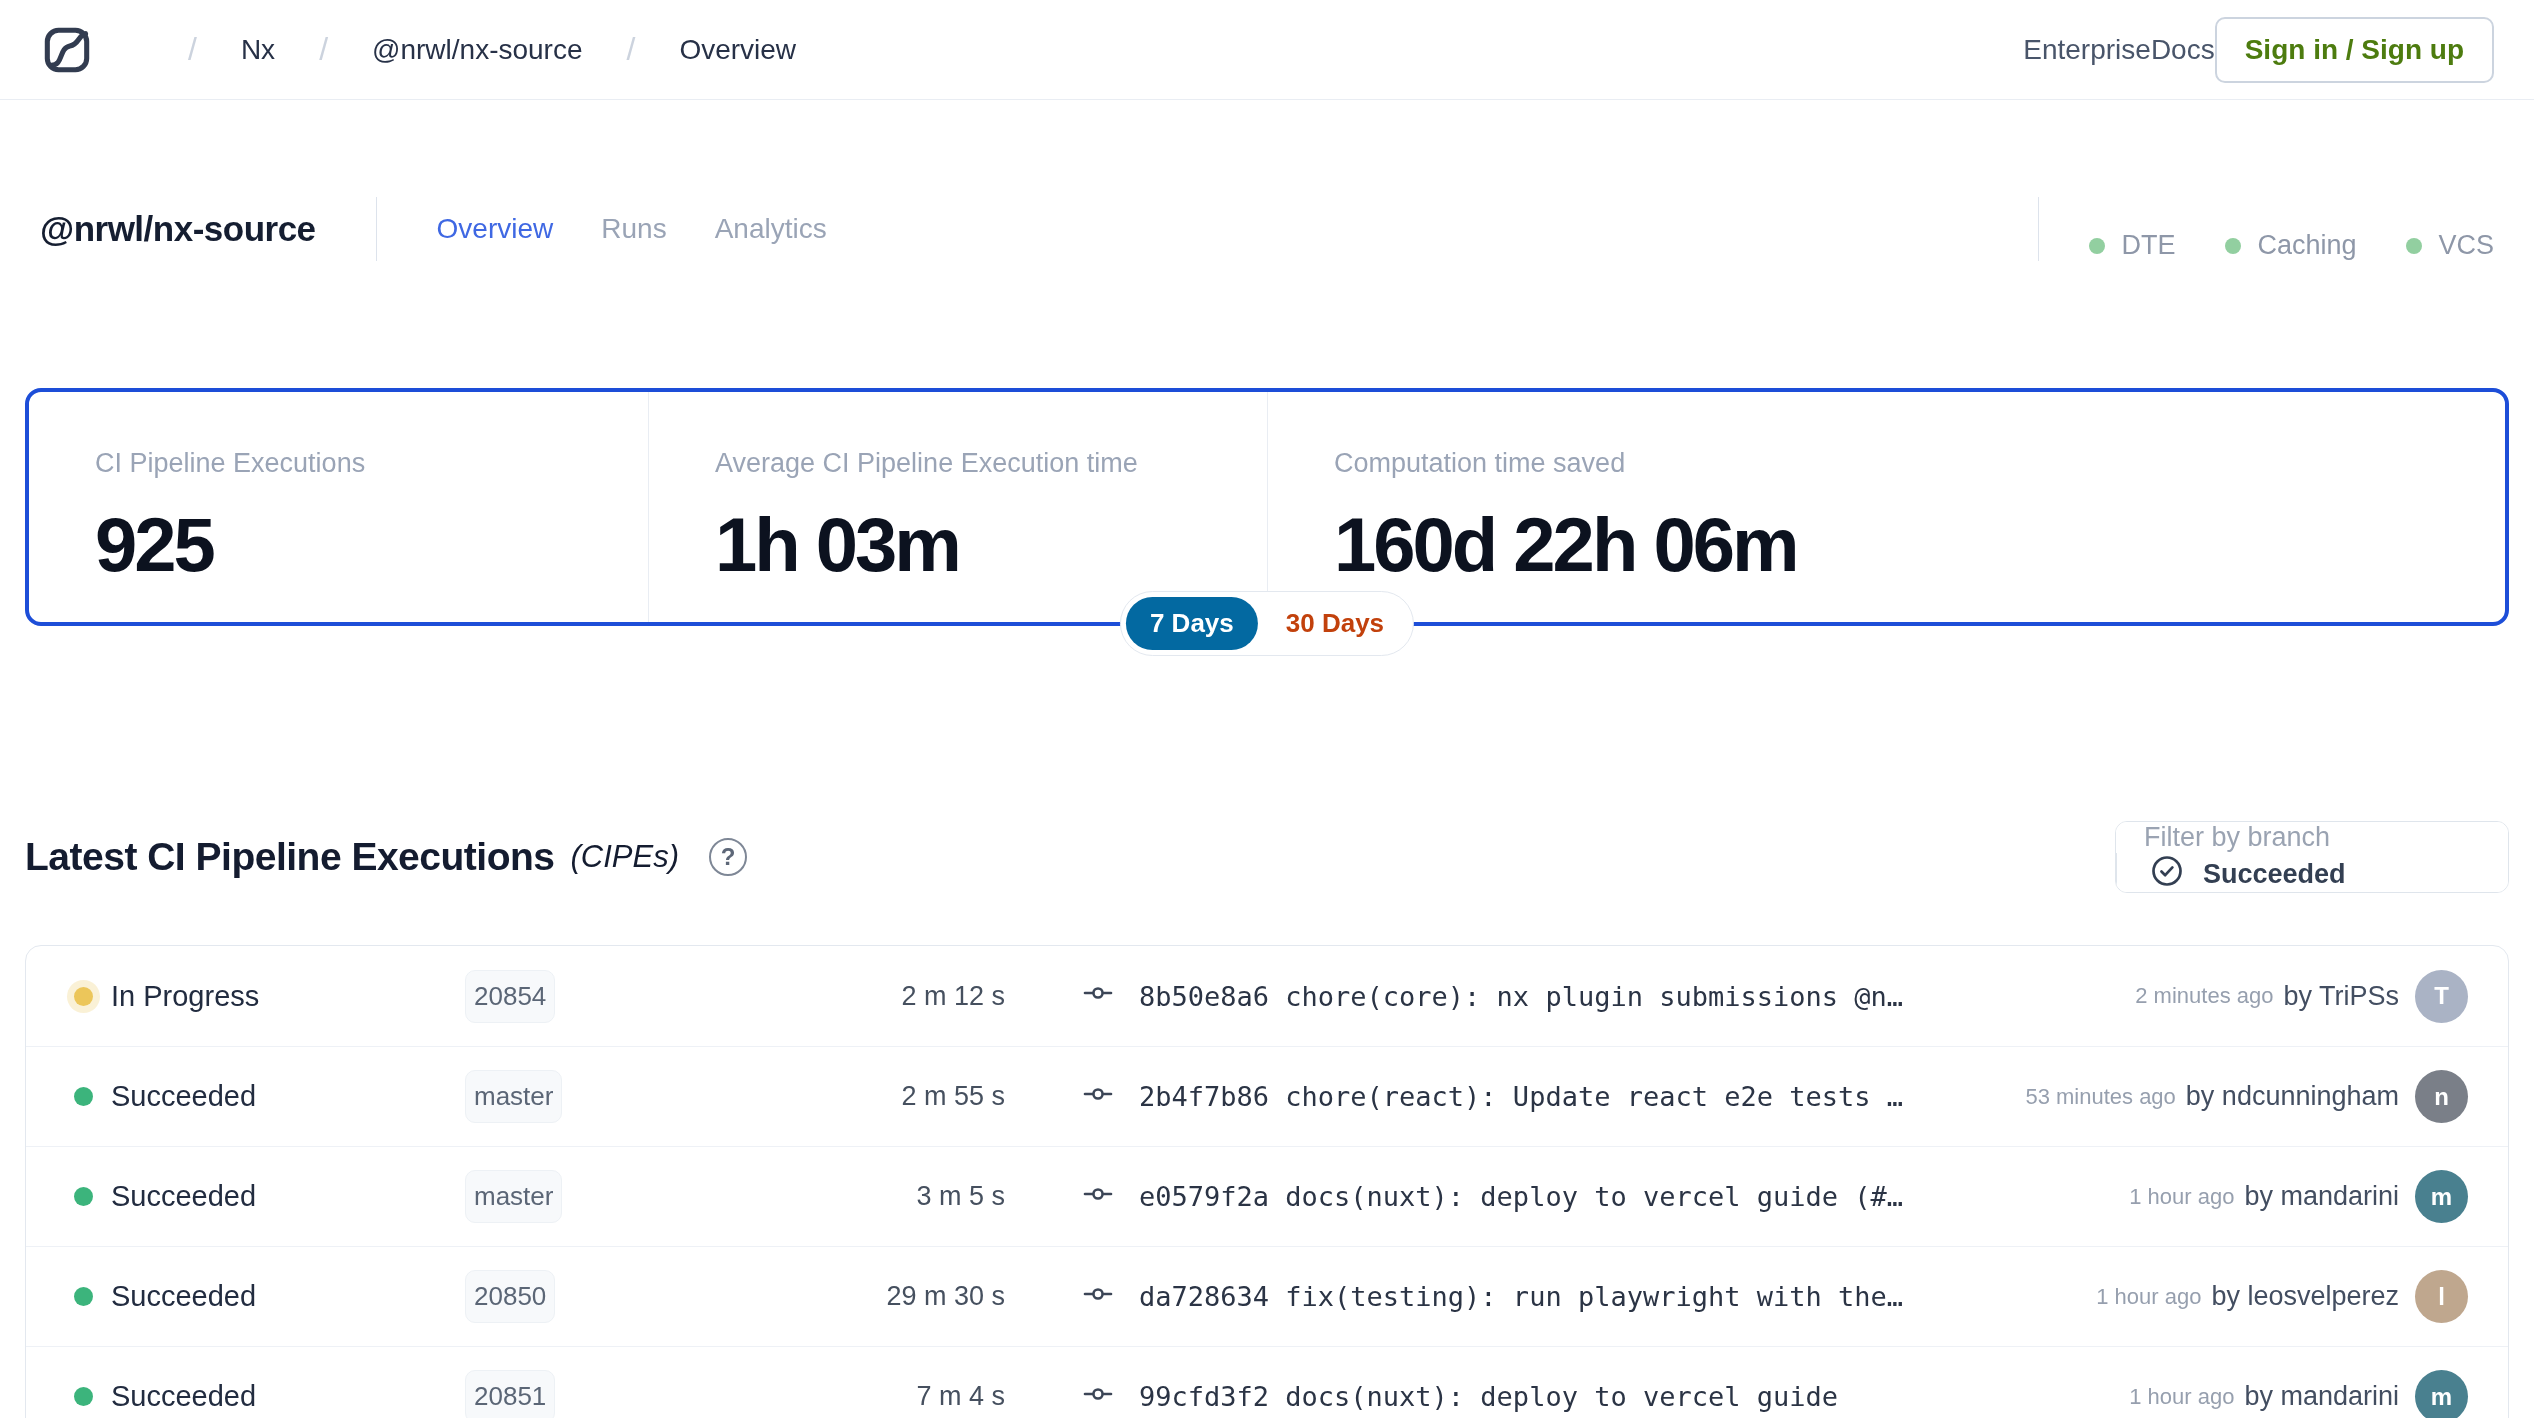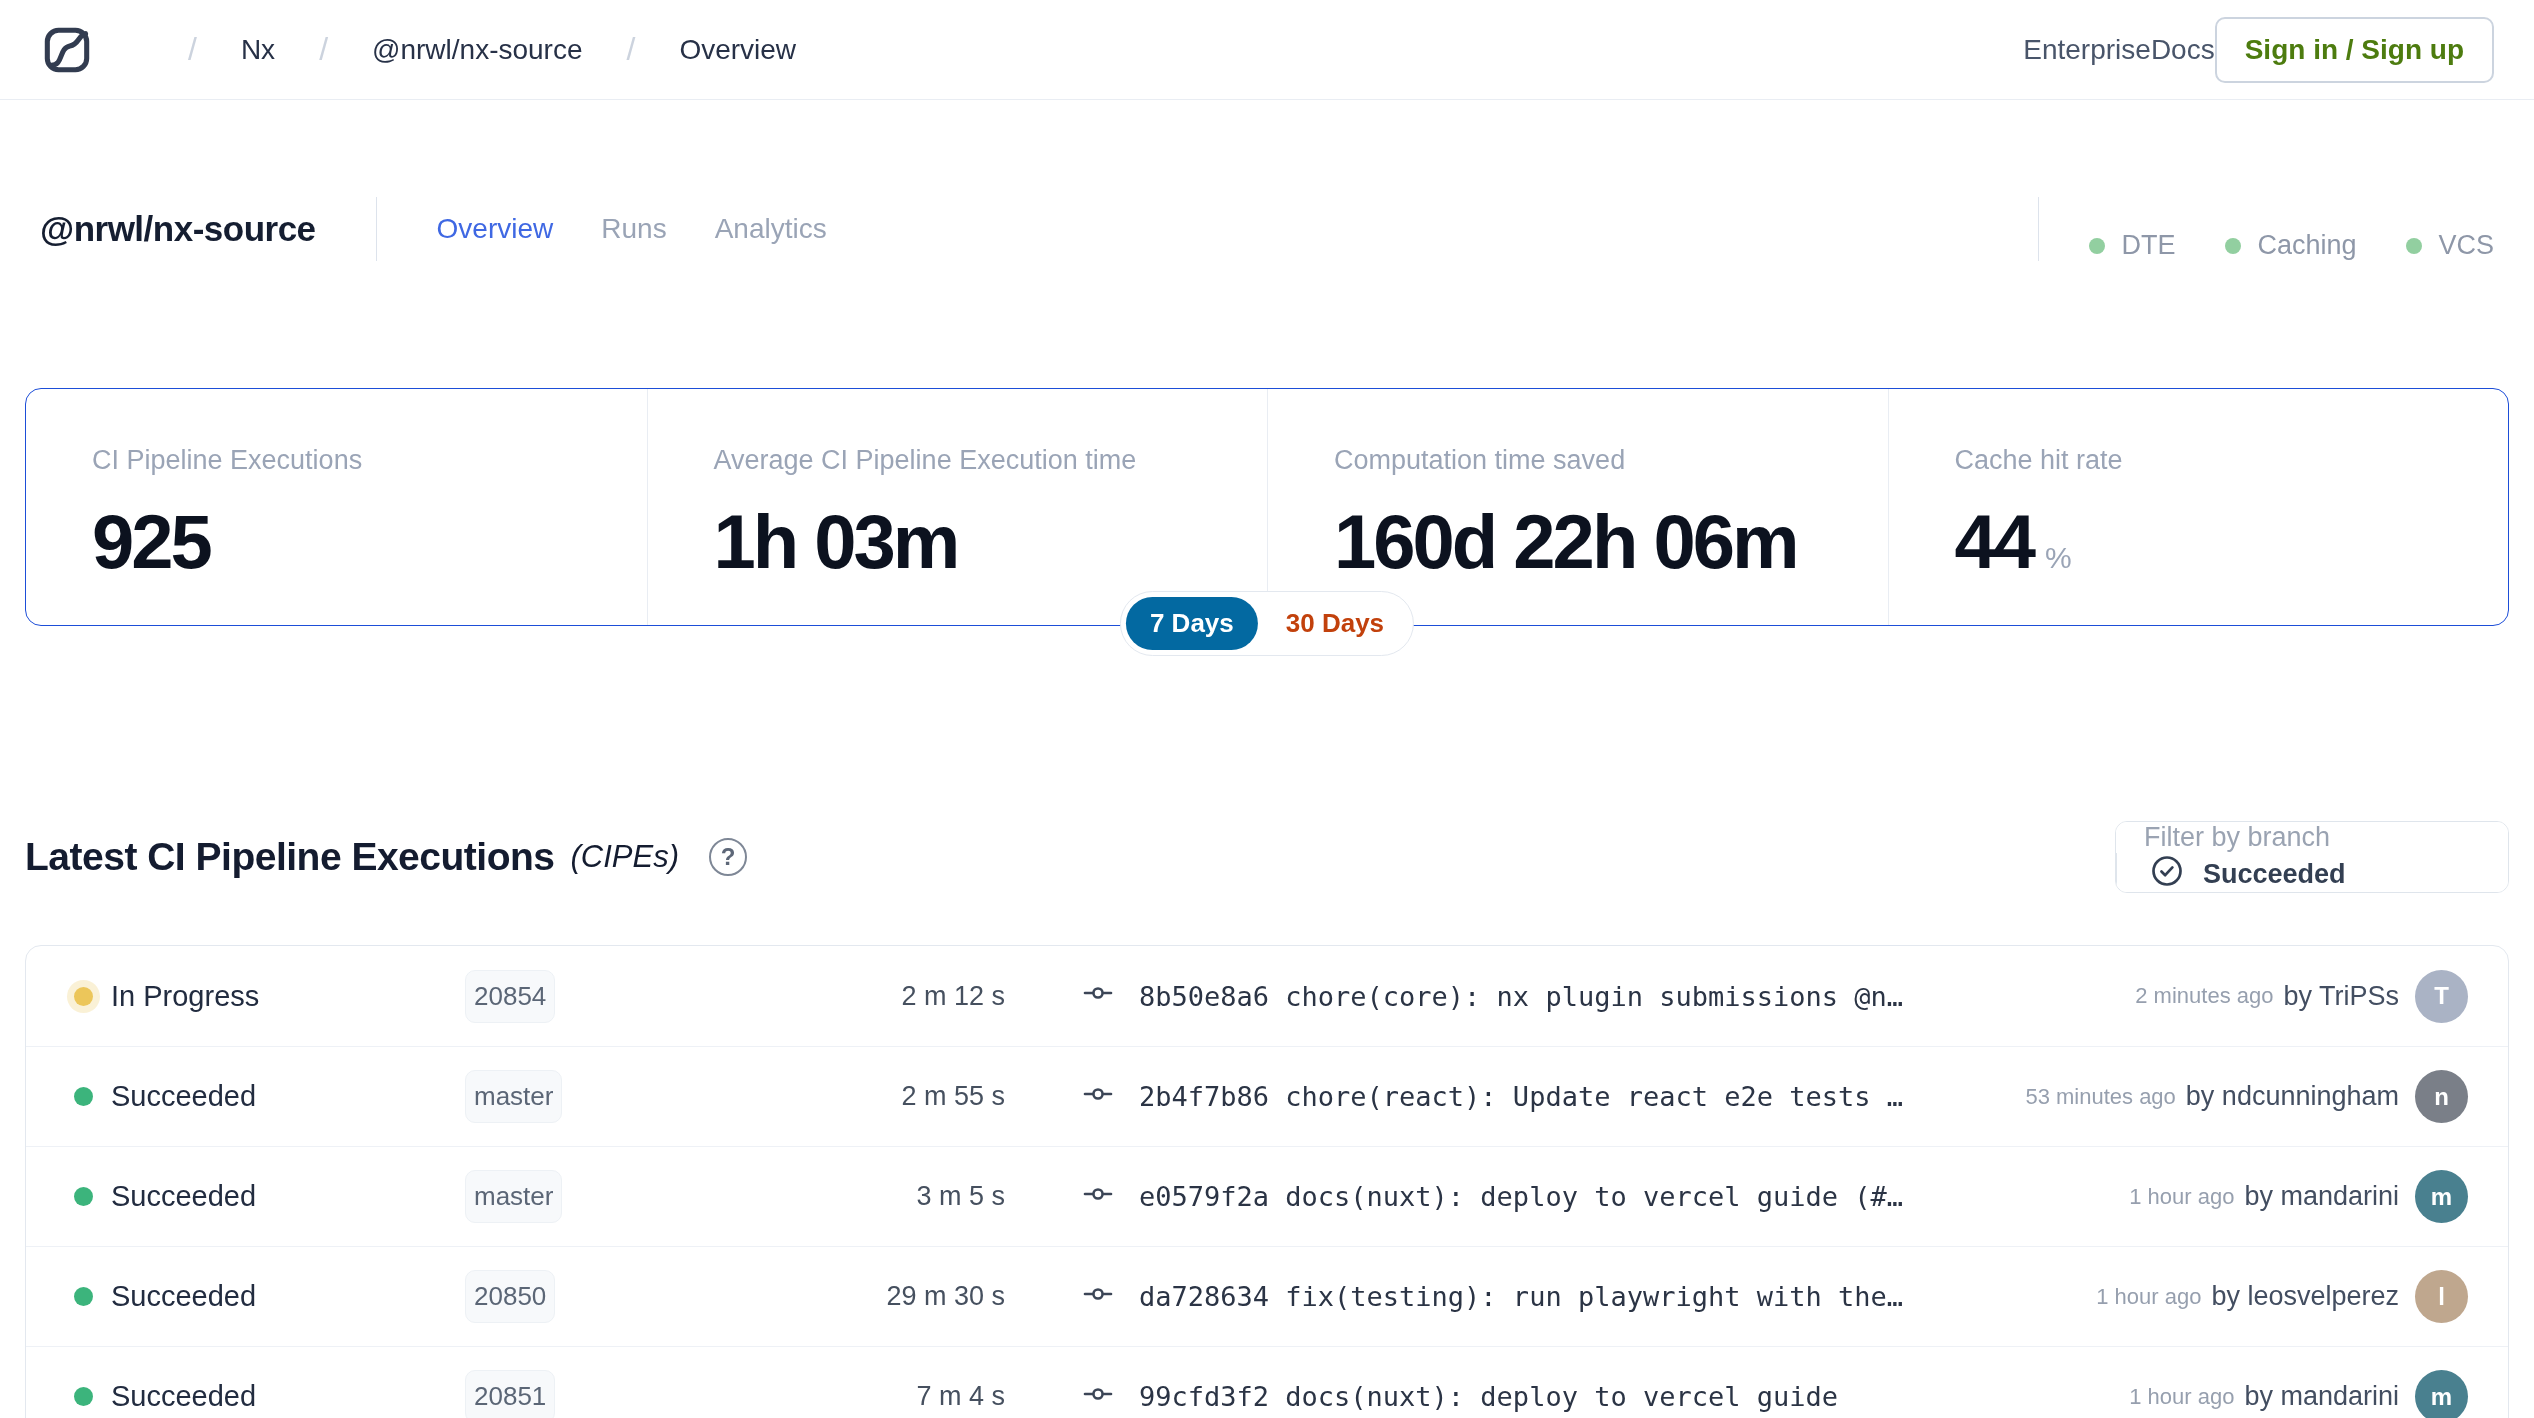--- a/index.html
+++ b/index.html
@@ -25,21 +25,21 @@
   .tab { text-decoration:none; font-size:28px; color:#9aa4b6; cursor:pointer; }
   .tab.active { color:#3f68e3; font-weight:500; }
   .header-right { margin-left:auto; display:flex; align-items:flex-end; }
   .header-right .vdiv { margin:0 0 0 0; margin-right:50px; }
   .indicators { display:flex; align-items:center; gap:50px; }
   .indicator { display:flex; align-items:center; gap:16px; font-size:27px; color:#8e97a8; }
   .dot-sm { width:16px; height:16px; border-radius:50%; background:#92cfa0; display:inline-block; }
 
   
   .stats { margin:126px 25px 0 25px; position:relative; }
-  .stats-card { border:1px solid #1d4ed8; border-radius:16px; background:#fff;
+  .stats-card { border:4px solid #1d4ed8; border-radius:16px; background:#fff;
                 display:grid; grid-template-columns:repeat(4,1fr); height:238px; }
   .stat-cell { padding:56px 20px 0 66px; }
   .stat-cell + .stat-cell { border-left:1px solid #e9edf3; }
   .stat-label { font-size:27px; color:#9aa4b6; font-weight:500; }
   .stat-value-row { margin-top:22px; display:flex; align-items:baseline; }
   .stat-value { font-size:76px; font-weight:700; color:#0c121f; letter-spacing:-3px; }
   .stat-suffix { font-size:30px; color:#9aa4b6; font-weight:500; margin-left:12px; }
   .range-toggle { position:absolute; left:50%; bottom:-30px; transform:translateX(-50%);
                   background:#fff; border:1px solid #e3e8ef; border-radius:999px; padding:5px;
                   display:flex; gap:4px; }
@@ -161,27 +161,20 @@
   </div>
 
   <div class="stat-cell">
     <div class="stat-label">Computation time saved</div>
     <div class="stat-value-row">
       <span class="stat-value">160d 22h 06m</span>
 
     </div>
   </div>
 
-  <div class="stat-cell">
-    <div class="stat-label">Cache hit rate</div>
-    <div class="stat-value-row">
-      <span class="stat-value">44</span>
-      <span class="stat-suffix">%</span>
-    </div>
-  </div>
 </div>
     <div class="range-toggle">
       <button class="range-opt selected">7 Days</button>
       <button class="range-opt">30 Days</button>
     </div>
   </section>
 
   <section class="cipes">
     <div class="cipes-head">
       <span class="cipes-title">Latest CI Pipeline Executions</span>

